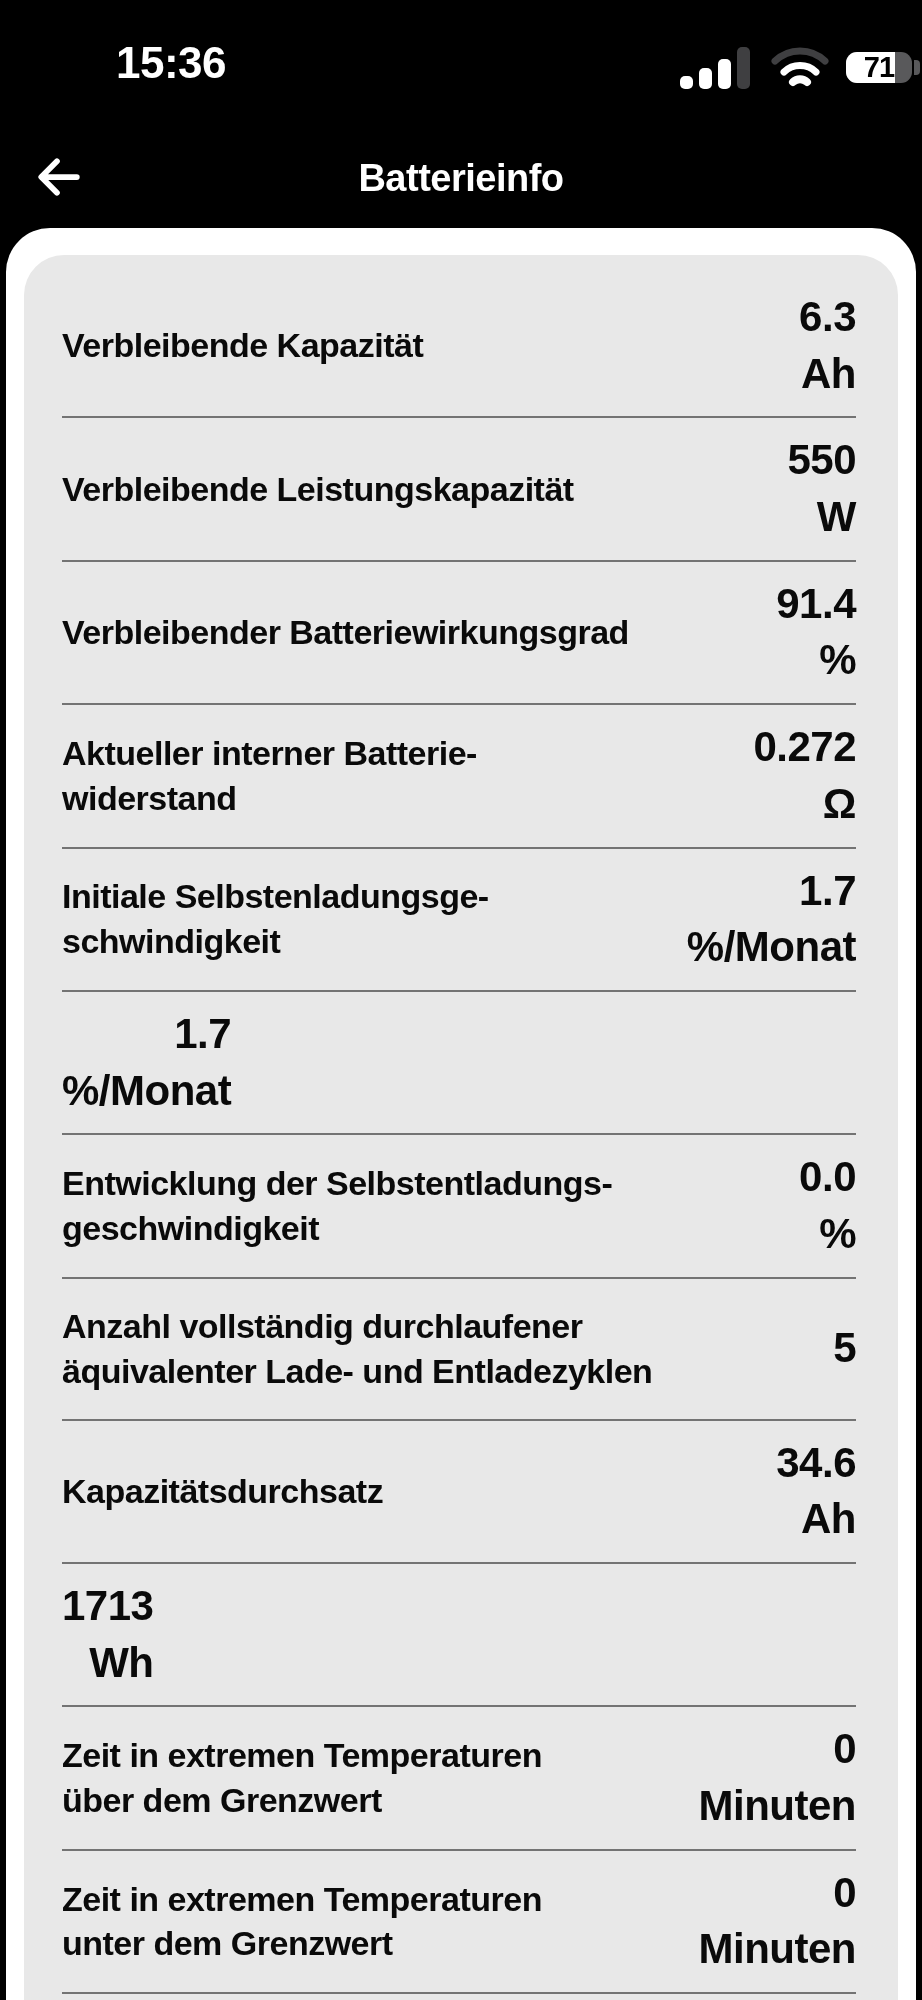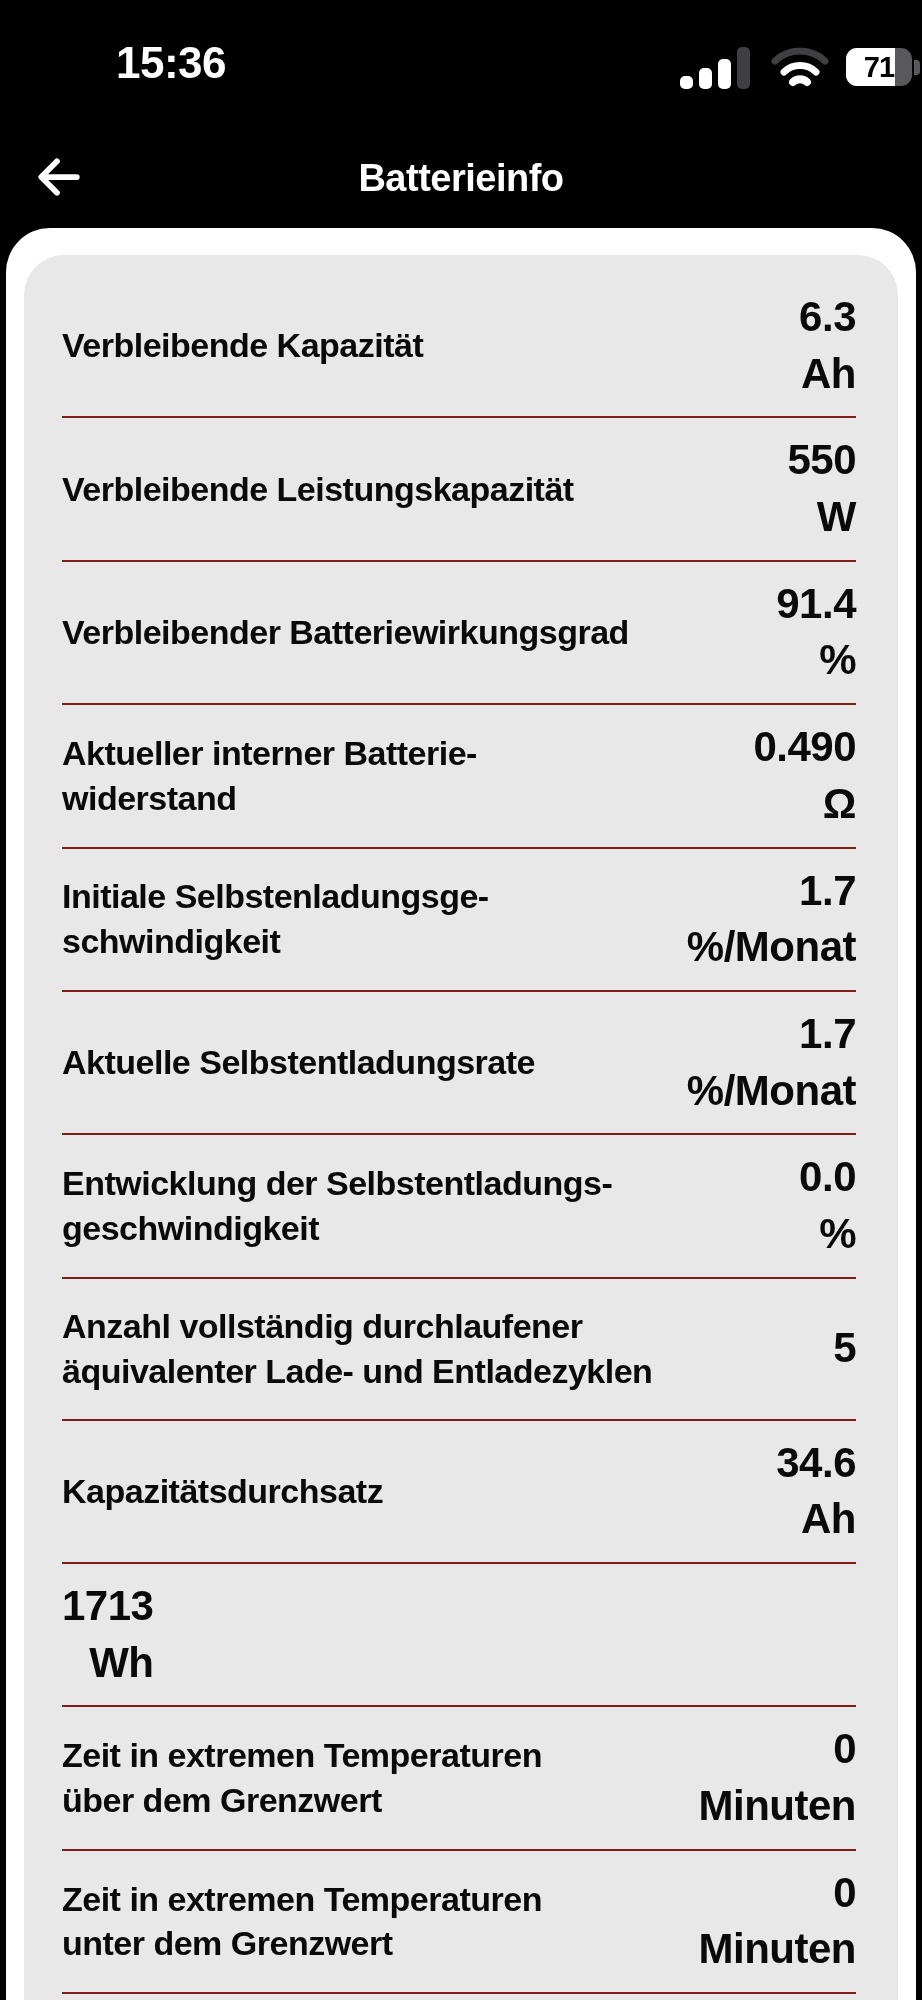--- a/index.html
+++ b/index.html
@@ -15,21 +15,21 @@
   .status-bar{position:absolute;top:0;left:0;width:100%;height:110px;background:#000;padding-left:40px;}
   .time{
     position:absolute;left:116px;top:38px;
     color:#fff;font-size:44px;font-weight:600;letter-spacing:-0.5px;
   }
   .status-icons{
     position:absolute;right:42px;top:44px;height:46px;
     display:flex;align-items:center;gap:16px;
   }
   .battery{
-    position:relative;width:66px;height:38px;border-radius:11px;
+    position:relative;width:66px;height:31px;border-radius:11px;
     background:#59595b;overflow:hidden;display:flex;align-items:center;justify-content:center;
   }
   .battery-fill{position:absolute;left:0;top:0;height:100%;width:74%;background:#fff;}
   .battery-num{position:relative;color:#000;font-size:29px;font-weight:700;letter-spacing:-1px;}
   .battery-cap{width:6px;height:15px;background:#59595b;border-radius:0 4px 4px 0;margin-left:2px;}
   
   .nav-bar{position:absolute;top:140px;left:0;width:100%;height:80px;background:#000;}
   .back-btn{position:absolute;left:34px;top:14px;width:48px;height:48px;cursor:pointer;background:none;border:none;padding:0;}
   .nav-title{
     position:absolute;left:0;top:0;width:100%;height:76px;
@@ -43,21 +43,21 @@
   }
   .card{
     position:absolute;top:27px;left:18px;right:18px;height:1900px;
     background:#e8e8e8;border-radius:40px;
     padding:20px 42px 0 38px;box-sizing:border-box;
   }
   .row{
     display:flex;justify-content:space-between;align-items:center;
     min-height:140px;gap:24px;
   }
-  .row + .row{border-top:2px solid #7f1d1d;}
+  .row + .row{border-top:2px solid #737373;}
   .row-label{
     flex:1 1 auto;
     color:#0a0a0a;font-size:34px;font-weight:600;line-height:1.32;
     letter-spacing:-0.5px;white-space:pre-line;
     padding:14px 0;
   }
   .row-value{
     flex:0 0 auto;max-width:200px;
     text-align:right;color:#0a0a0a;font-size:42px;font-weight:600;
     line-height:1.35;letter-spacing:-0.5px;padding:14px 0;
@@ -124,36 +124,35 @@
     <div class="row-value">
       <span class="num">91.4</span>
       <span class="unit">%</span>
     </div>
   </div>
 
   <div class="row">
     <div class="row-label">Aktueller interner Batterie-
 widerstand</div>
     <div class="row-value">
-      <span class="num">0.490</span>
+      <span class="num">0.272</span>
       <span class="unit">Ω</span>
     </div>
   </div>
 
   <div class="row">
     <div class="row-label">Initiale Selbstenladungsge-
 schwindigkeit</div>
     <div class="row-value">
       <span class="num">1.7</span>
       <span class="unit">%/Monat</span>
     </div>
   </div>
 
   <div class="row">
-    <div class="row-label">Aktuelle Selbstentladungsrate</div>
     <div class="row-value">
       <span class="num">1.7</span>
       <span class="unit">%/Monat</span>
     </div>
   </div>
 
   <div class="row">
     <div class="row-label">Entwicklung der Selbstentladungs-
 geschwindigkeit</div>
     <div class="row-value">

